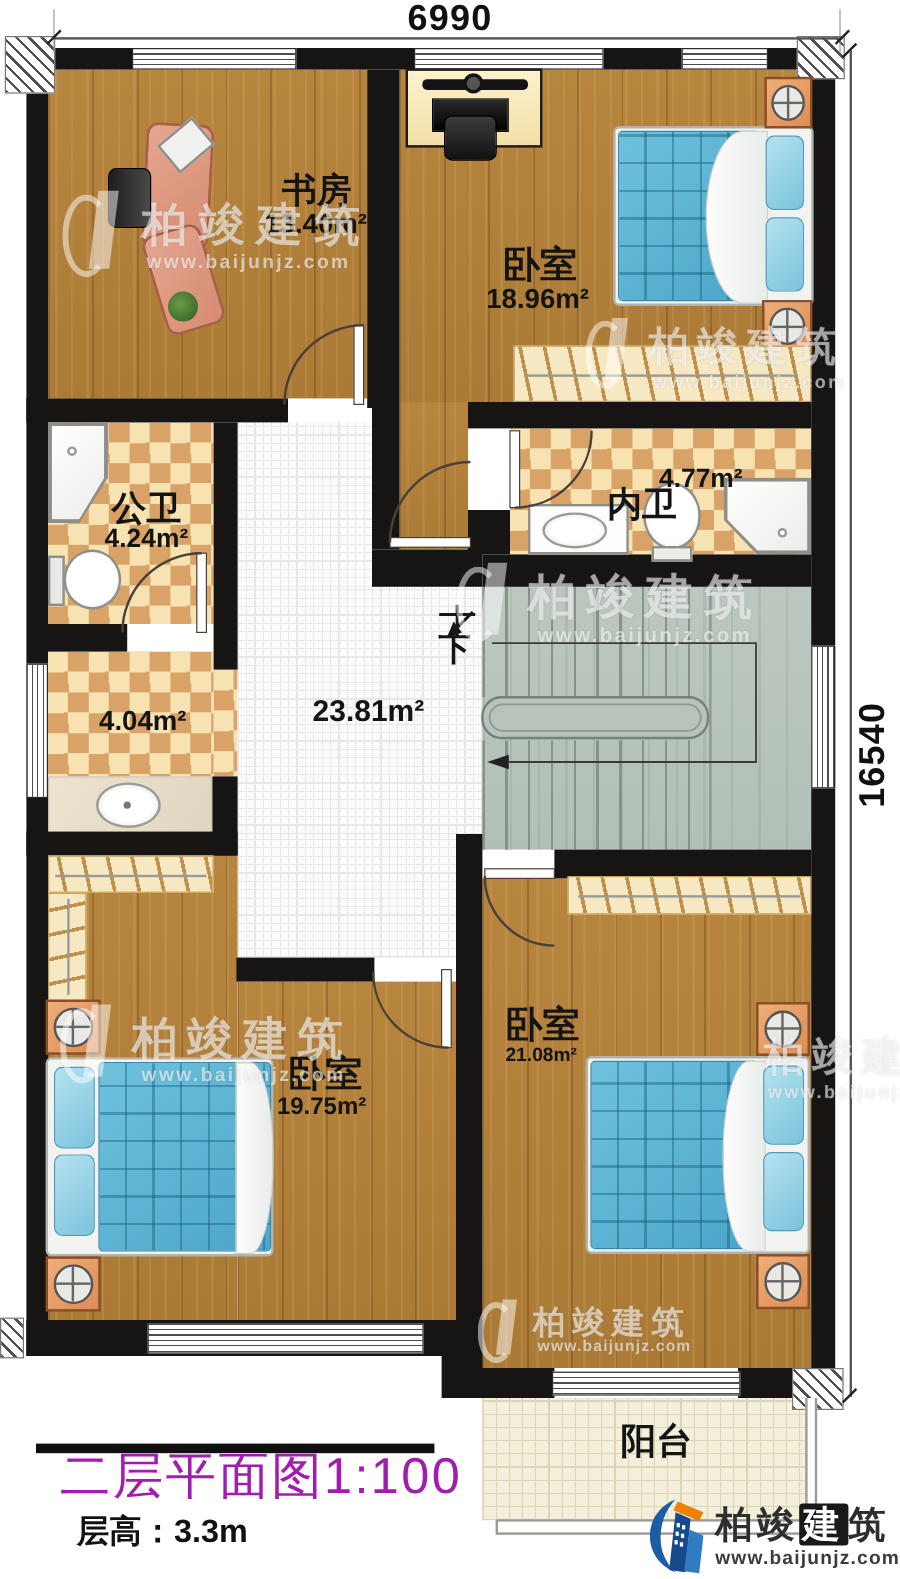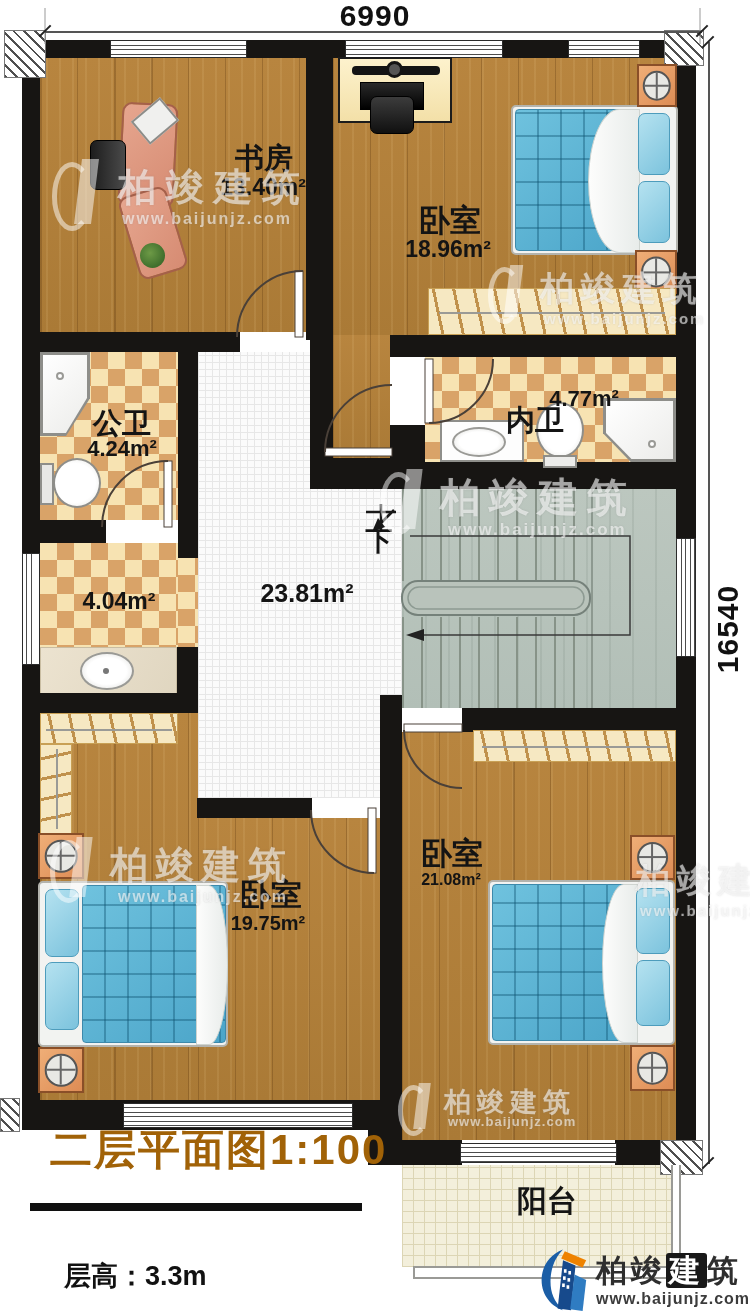--- a/index.html
+++ b/index.html
@@ -267,21 +267,21 @@
   <div class="wm" style="left:110px;top:840px;font-size:38px;letter-spacing:8px;">柏竣建筑</div>
   <div class="wm u" style="left:118px;top:888px;font-size:16px;letter-spacing:2px;">www.baijunjz.com</div>
 
   <div class="wm-ic" style="left:398px;top:1082px;width:40px;height:48px;"></div>
   <div class="wm" style="left:444px;top:1084px;font-size:27px;letter-spacing:6px;">柏竣建筑</div>
   <div class="wm u" style="left:448px;top:1114px;font-size:13px;letter-spacing:1px;">www.baijunjz.com</div>
 
   <div class="wm" style="left:636px;top:858px;font-size:34px;letter-spacing:7px;">柏竣建筑</div>
   <div class="wm u" style="left:640px;top:902px;font-size:15px;letter-spacing:2px;">www.baijunjz.com</div>
 
-  <div class="abs" style="left:50px;top:1122px;font-size:42px;color:#a16207;font-weight:700;letter-spacing:2px;">二层平面图1:100</div>
+  <div class="abs" style="left:50px;top:1202px;font-size:42px;color:#a21caf;font-weight:400;letter-spacing:2px;">二层平面图1:100</div>
   <div class="title-line" style="left:30px;top:1203px;width:332px;height:8px;"></div>
   <div class="abs" style="left:64px;top:1258px;font-size:27px;color:#111;font-weight:600;">层高：3.3m</div>
 
   <div class="abs" style="left:536px;top:1246px;width:54px;height:66px;">
     <svg width="54" height="66" viewBox="0 0 60 74">
       <path d="M30 4 C14 10 6 24 6 38 C6 56 18 68 30 72 C20 62 16 52 16 40 C16 24 22 12 30 4 Z" fill="#1b5ea6"></path>
       <path d="M28 14 L52 24 L56 16 L32 6 Z" fill="#ee8200"></path>
       <path d="M24 70 L30 16 L44 22 L39 72 Z" fill="#174a8c"></path>
       <path d="M38 71 L43 32 L56 38 L52 73 Z" fill="#2f7cc2"></path>
       <g fill="#fff">

